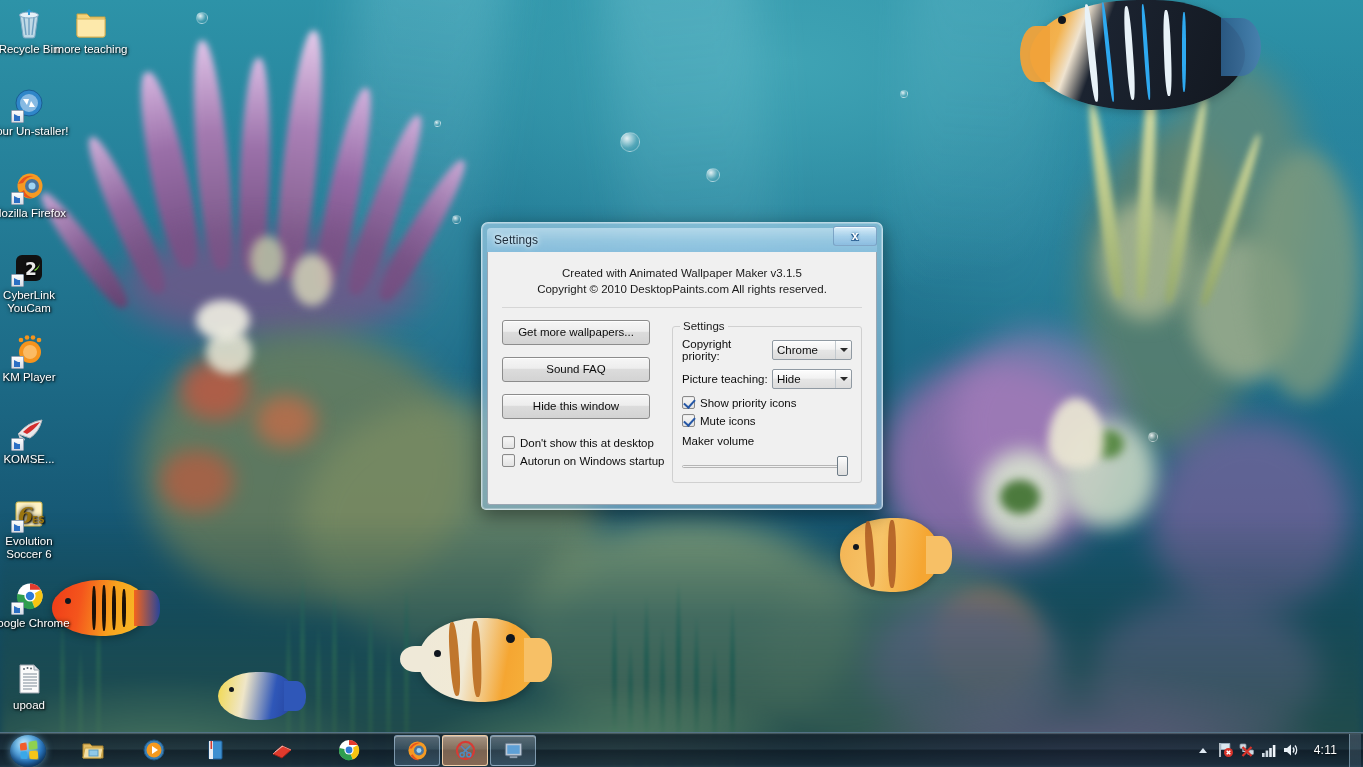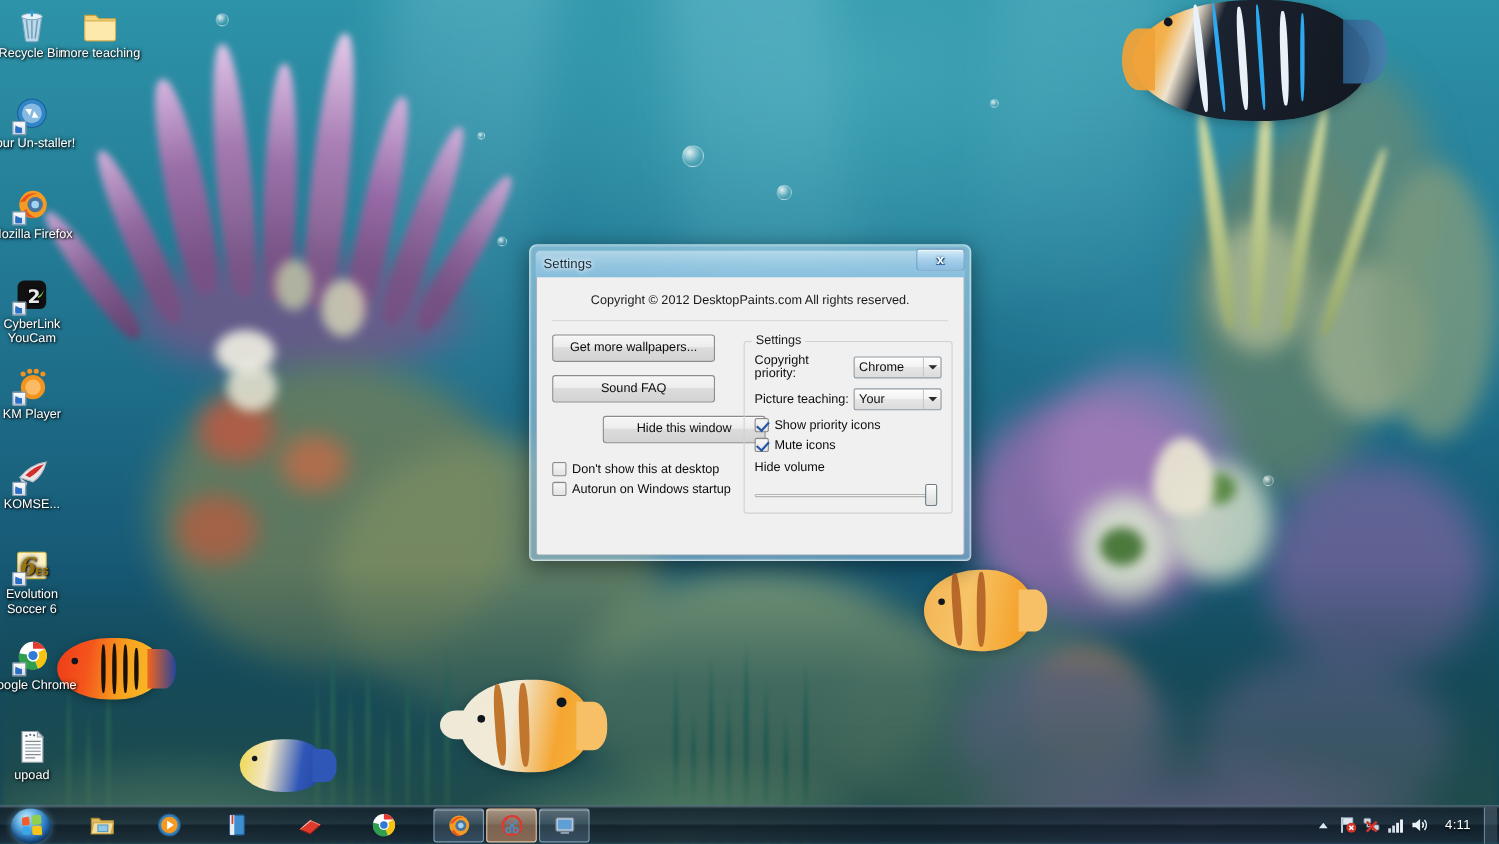--- a/index.html
+++ b/index.html
@@ -551,30 +551,31 @@
 <div id="dialog">
   <div id="titlebar">
     <span id="title-text">Settings</span>
     <div id="close-btn">
       <span>x</span>
     </div>
   </div>
 
   <div id="dlg-body">
     <div id="credits">
-      <span class="ln">Copyright © 2012 DesktopPaints.com All rights reserved.</span>
+      <span class="ln">Created with Animated Wallpaper Maker v3.1.5</span>
+      <span class="ln">Copyright © 2010 DesktopPaints.com All rights reserved.</span>
     </div>
     <div id="divider"></div>
 
     <div id="content">
 
       <div id="leftcol">
         <button class="big-btn">Get more wallpapers...</button>
         <button class="big-btn">Sound FAQ</button>
-        <button class="big-btn" style="margin-bottom:17px;margin-left:46px;">Hide this window</button>
+        <button class="big-btn" style="margin-bottom:17px;">Hide this window</button>
 
         <div class="chk-row">
           <span class="chk"></span>
           <span class="chk-lab">Don't show this at desktop</span>
         </div>
         <div class="chk-row">
           <span class="chk"></span>
           <span class="chk-lab">Autorun on Windows startup</span>
         </div>
       </div>
@@ -589,37 +590,37 @@
               <span class="val">Chrome</span>
               <span class="arw">
                   <i></i>
                 </span>
             </div>
           </div>
 
           <div class="fld-row">
             <span class="fld-lab">Picture teaching:</span>
             <div class="combo">
-              <span class="val">Your</span>
+              <span class="val">Hide</span>
               <span class="arw">
                   <i></i>
                 </span>
             </div>
           </div>
 
           <div class="chk-row">
             <span class="chk checked"></span>
             <span class="chk-lab">Show priority icons</span>
           </div>
           <div class="chk-row">
             <span class="chk checked"></span>
             <span class="chk-lab">Mute icons</span>
           </div>
 
-          <div id="slider-lab">Hide volume</div>
+          <div id="slider-lab">Maker volume</div>
           <div id="slider">
             <div class="track"></div>
             <div class="thumb"></div>
           </div>
         </fieldset>
       </div>
     </div>
   </div>
 </div>
 

